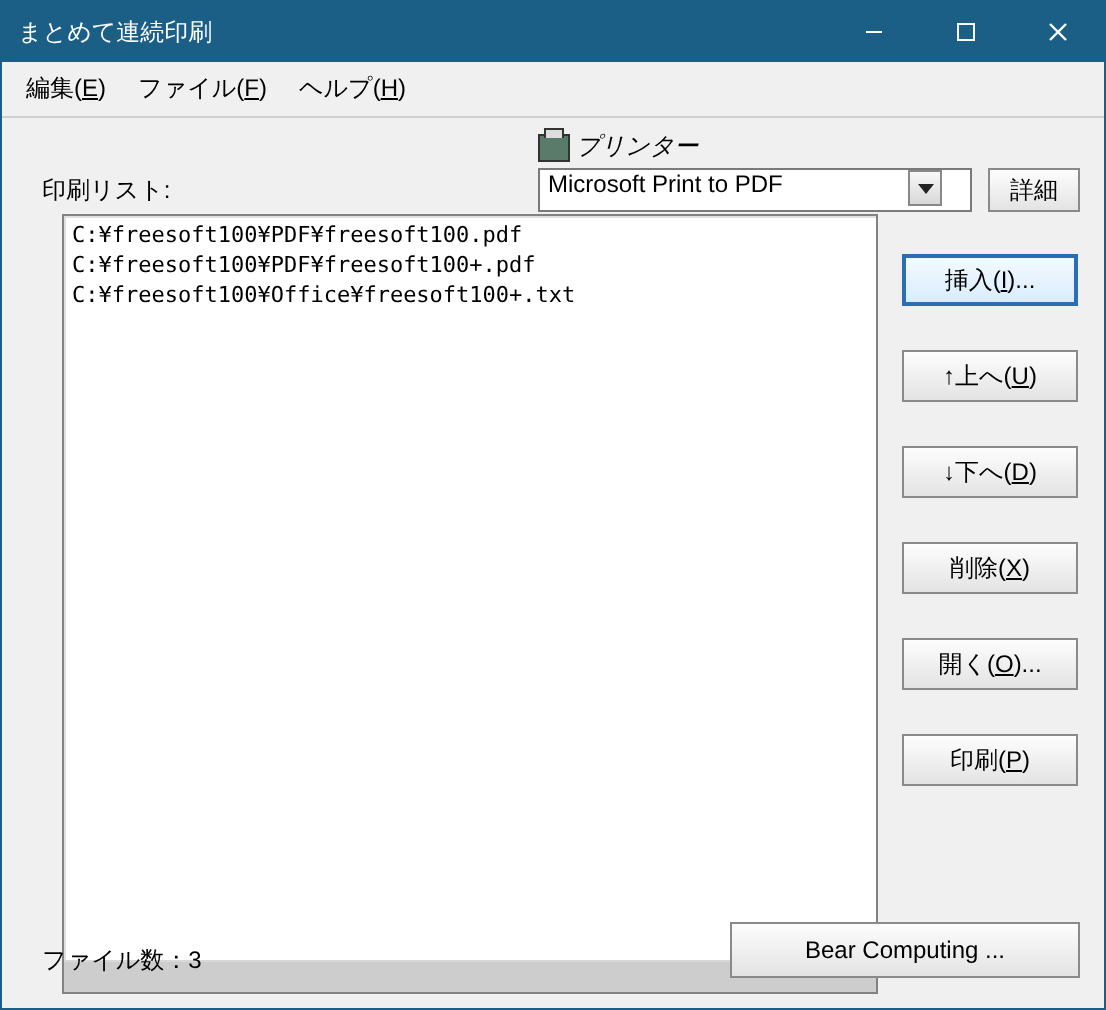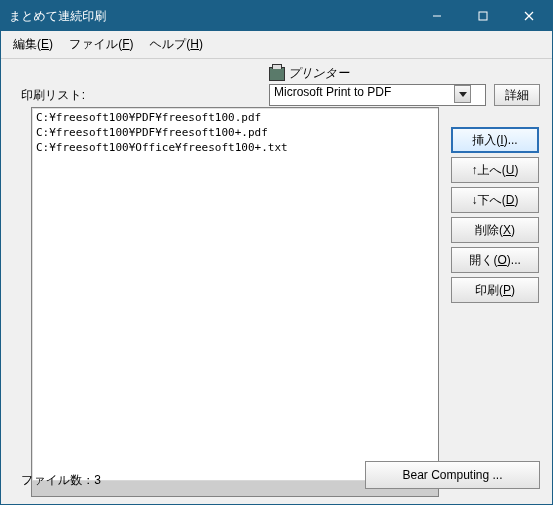--- a/index.html
+++ b/index.html
@@ -144,21 +144,21 @@
     height: 100%;
     background: #cdcdcd;
   }
   .right-col {
     position: absolute;
     left: 450px;
     top: 68px;
     width: 88px;
     display: flex;
     flex-direction: column;
-    gap: 4px;
+    gap: 22px;
   }
   .right-col .btn { height: 26px; width: 88px; }
   .right-col .btn.active {
     border: 2px solid #2a6fb5;
     background: linear-gradient(#f4faff,#d8ecff);
   }
   .statusbar {
     position: absolute;
     left: 20px;
     right: 12px;

